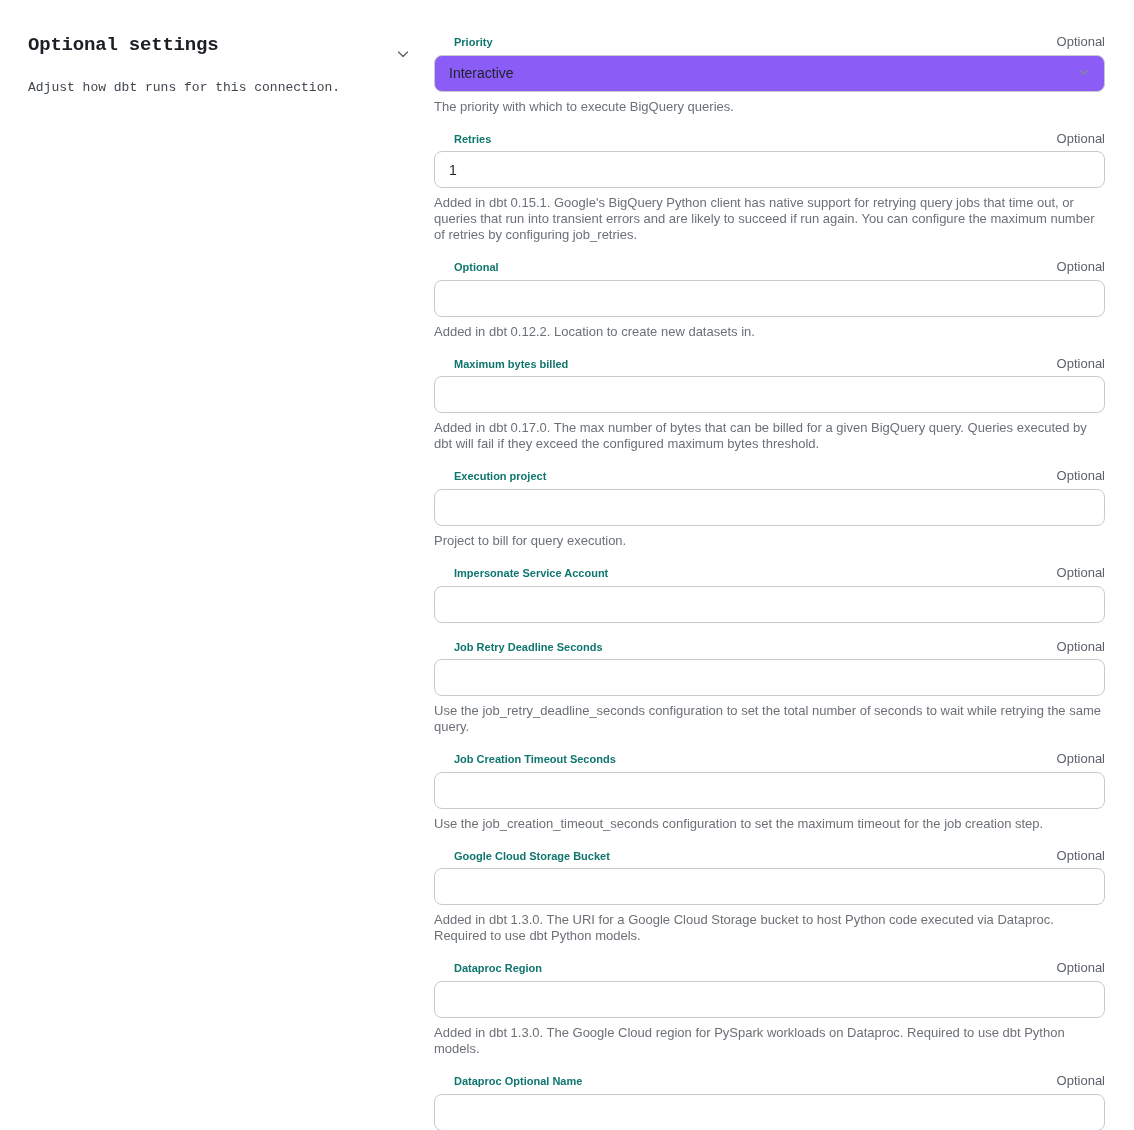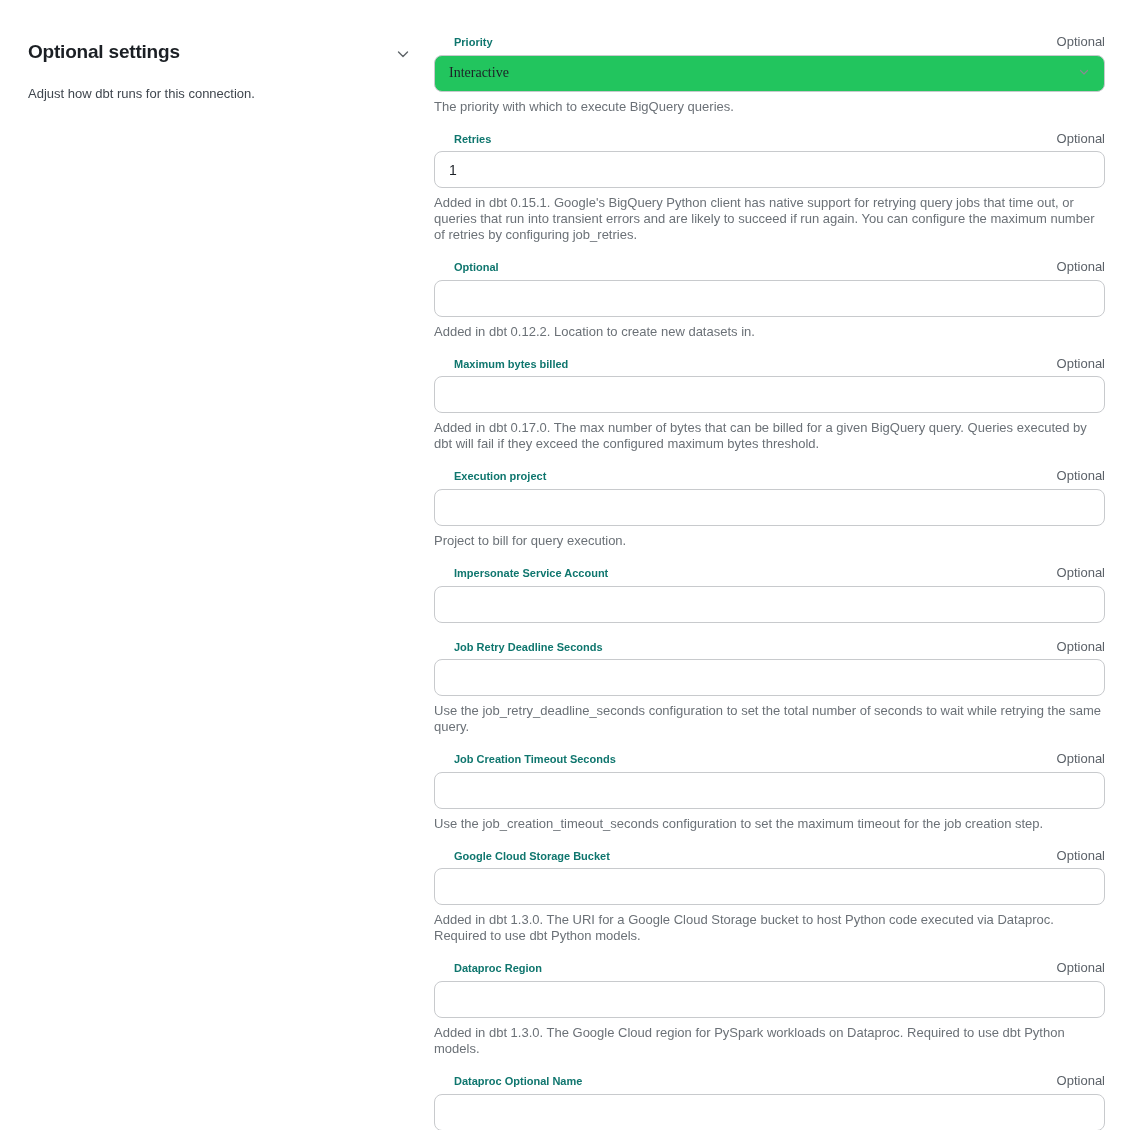--- a/index.html
+++ b/index.html
@@ -1,35 +1,35 @@
 <!DOCTYPE html>
 <html><head>
 <meta charset="utf-8">
 <style>
   * { margin:0; padding:0; box-sizing:border-box; }
   html,body { width:1134px; height:1130px; background:#ffffff;
               font-family:"Liberation Sans", sans-serif; color:#1d2127; }
   .page { position:relative; width:1134px; height:1130px; overflow:hidden; }
 
   
-  .left-panel { position:absolute; left:28px; top:40px; width:360px; }
+  .left-panel { position:absolute; left:28px; top:34px; width:360px;font-family:Liberation Mono, monospace; }
   .panel-title { font-size:19px; font-weight:700; color:#1b1f24; letter-spacing:-0.2px; line-height:1.25; }
   .panel-subtitle { margin-top:21px; font-size:13px; color:#3f464e; line-height:1.35; }
   .collapse-btn { position:absolute; left:392px; top:44px; width:22px; height:22px;
                   display:flex; align-items:center; justify-content:center;
                   background:none; border:none; cursor:pointer; }
 
   
   .form-col { position:absolute; left:434px; top:34px; width:671px; }
   .field { margin-bottom:16px; }
   .field-head { display:flex; align-items:baseline; justify-content:space-between; margin-bottom:5px; }
   .field-label { font-size:11px; font-weight:600; color:#0f766e; line-height:1.2;padding-left:20px; }
   .field-optional { font-size:13px; font-weight:400; color:#5c6269; line-height:1.2; }
   .control { display:flex; align-items:center; width:100%; height:37px;
-             border:1px solid #c8cacd; border-radius:8px; background:#22c55e; padding:0 14px;font-family:Liberation Serif, serif; }
+             border:1px solid #c8cacd; border-radius:8px; background:#8b5cf6; padding:0 14px; }
   .control.select { cursor:pointer; justify-content:space-between; }
   .select-value { font-size:14px; color:#1d2127; }
   .text-input { width:100%; height:37px; border:1px solid #c8cacd; border-radius:8px;
                 background:#ffffff; padding:0 14px; font-size:14px; color:#1d2127;
                 font-family:"Liberation Sans", sans-serif; outline:none; display:block; }
   .field-help { margin-top:7px; font-size:13px; color:#6b7177; line-height:16px; }
   .chev { flex:0 0 auto; }
 </style>
 </head>
 <body>

